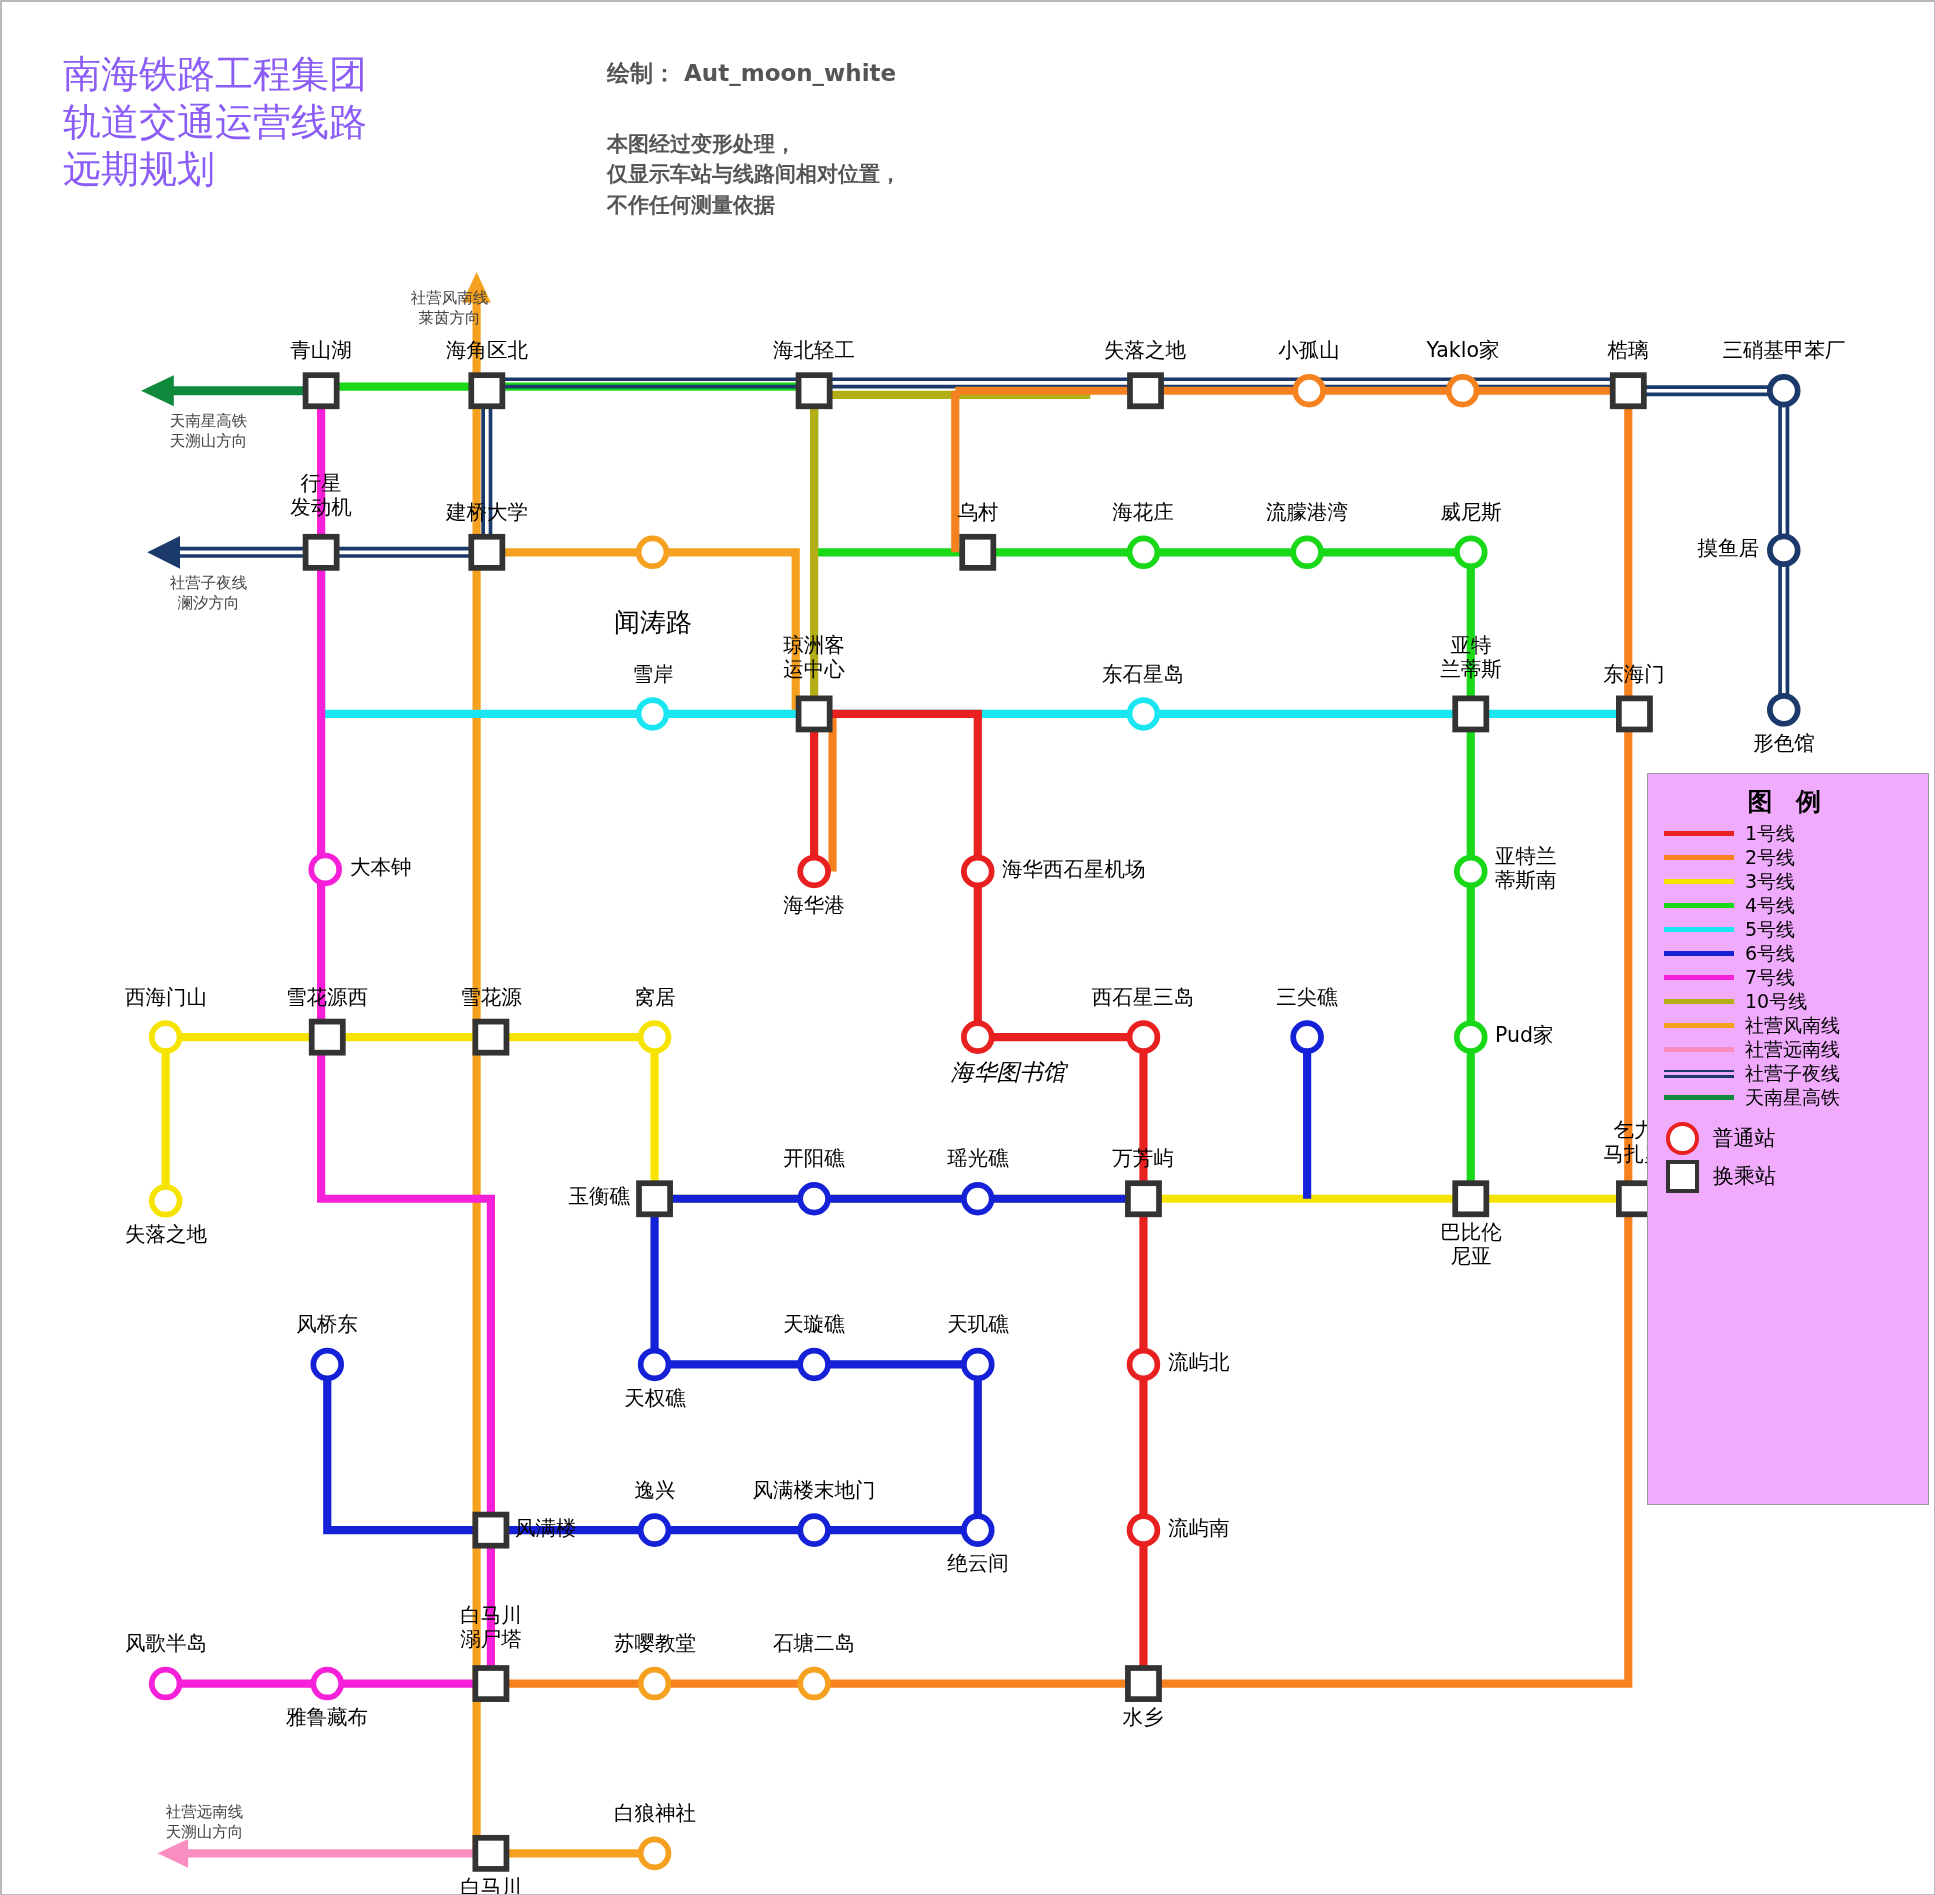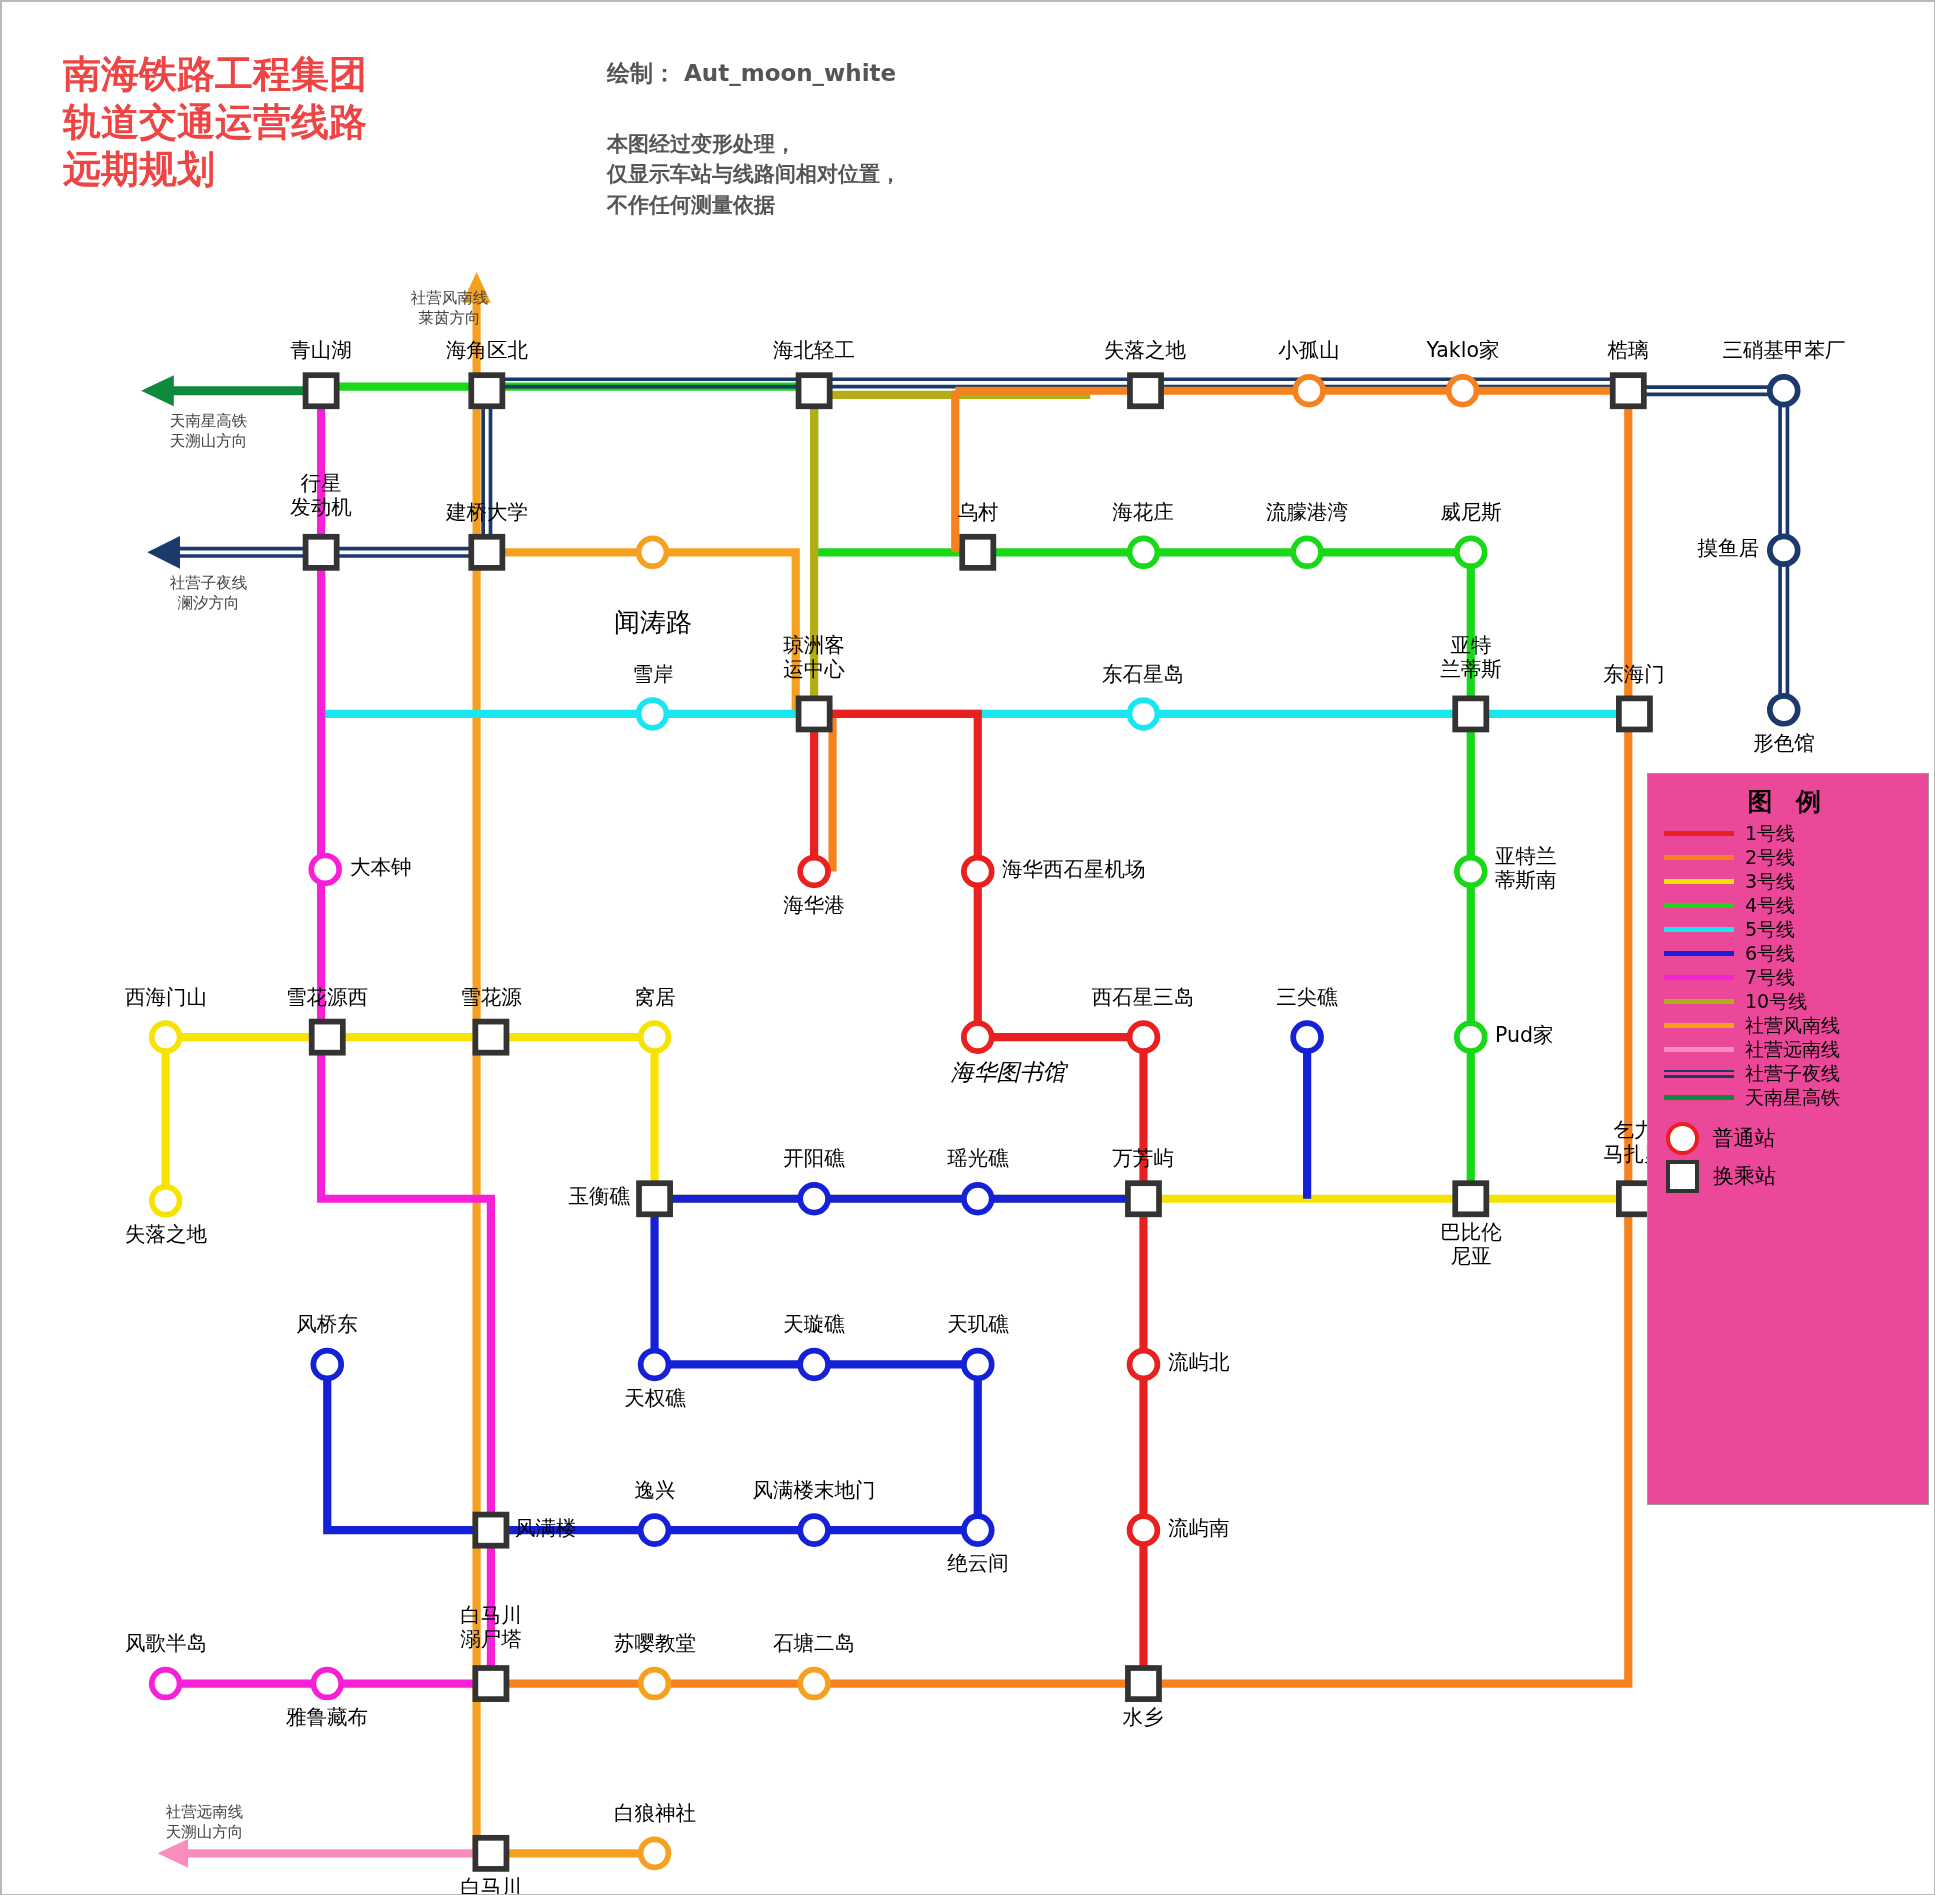--- a/index.html
+++ b/index.html
@@ -1,23 +1,23 @@
 <!DOCTYPE html>
 <html style="font-size:6.5px"><head>
 <meta charset="utf-8">
 <style>
   html,body{margin:0;padding:0;background:#ffffff;}
   body{font-family:"DejaVu Sans","Liberation Sans",sans-serif;}
   #root{position:relative;width:1936px;height:1896px;background:#fff;border:2.5px solid #b9b9b9;box-sizing:border-box;overflow:hidden;}
-  .ttl{position:absolute;font-weight:bold;color:#ef4444;line-height:1.25;white-space:pre;}
+  .ttl{position:absolute;font-weight:normal;color:#8b5cf6;line-height:1.25;white-space:pre;}
   .note{position:absolute;color:#555;line-height:1.45;white-space:pre;font-weight:bold;}
   svg{position:absolute;left:0;top:0;}
   .lbl{position:absolute;color:#000;white-space:pre;text-align:center;line-height:1.15;}
   .dirlbl{position:absolute;color:#444;white-space:pre;line-height:1.3;text-align:center;}
-  .legend{position:absolute;background:#ec4899;border:1.2px solid #9a9a9a;box-sizing:border-box;}
+  .legend{position:absolute;background:#f0abfc;border:1.2px solid #9a9a9a;box-sizing:border-box;}
   .legend h3{margin:0;padding:10.6px 0 4.1px 0;text-align:center;font-size:25px;letter-spacing:7.4px;font-weight:bold;color:#000;}
   .lrow{display:flex;align-items:center;height:24px;padding-left:16.4px;}
   .lswatch{width:70px;height:0;border-top:5.3px solid #000;margin-right:10.6px;}
   .lswatch.dbl{height:8.2px;border:none;position:relative;}
   .lswatch.dbl i{position:absolute;left:0;width:70px;height:2.9px;background:#1b3a6b;}
   .lswatch.dbl i:nth-child(1){top:0;}
   .lswatch.dbl i:nth-child(2){top:5.3px;}
   .ltxt{font-size:19px;color:#000;}
   .lmark{display:flex;align-items:center;height:38px;padding-left:18px;}
   .circ{width:24.5px;height:24.5px;border-radius:50%;border:4.5px solid #e8201f;background:#fff;margin-right:14px;}

